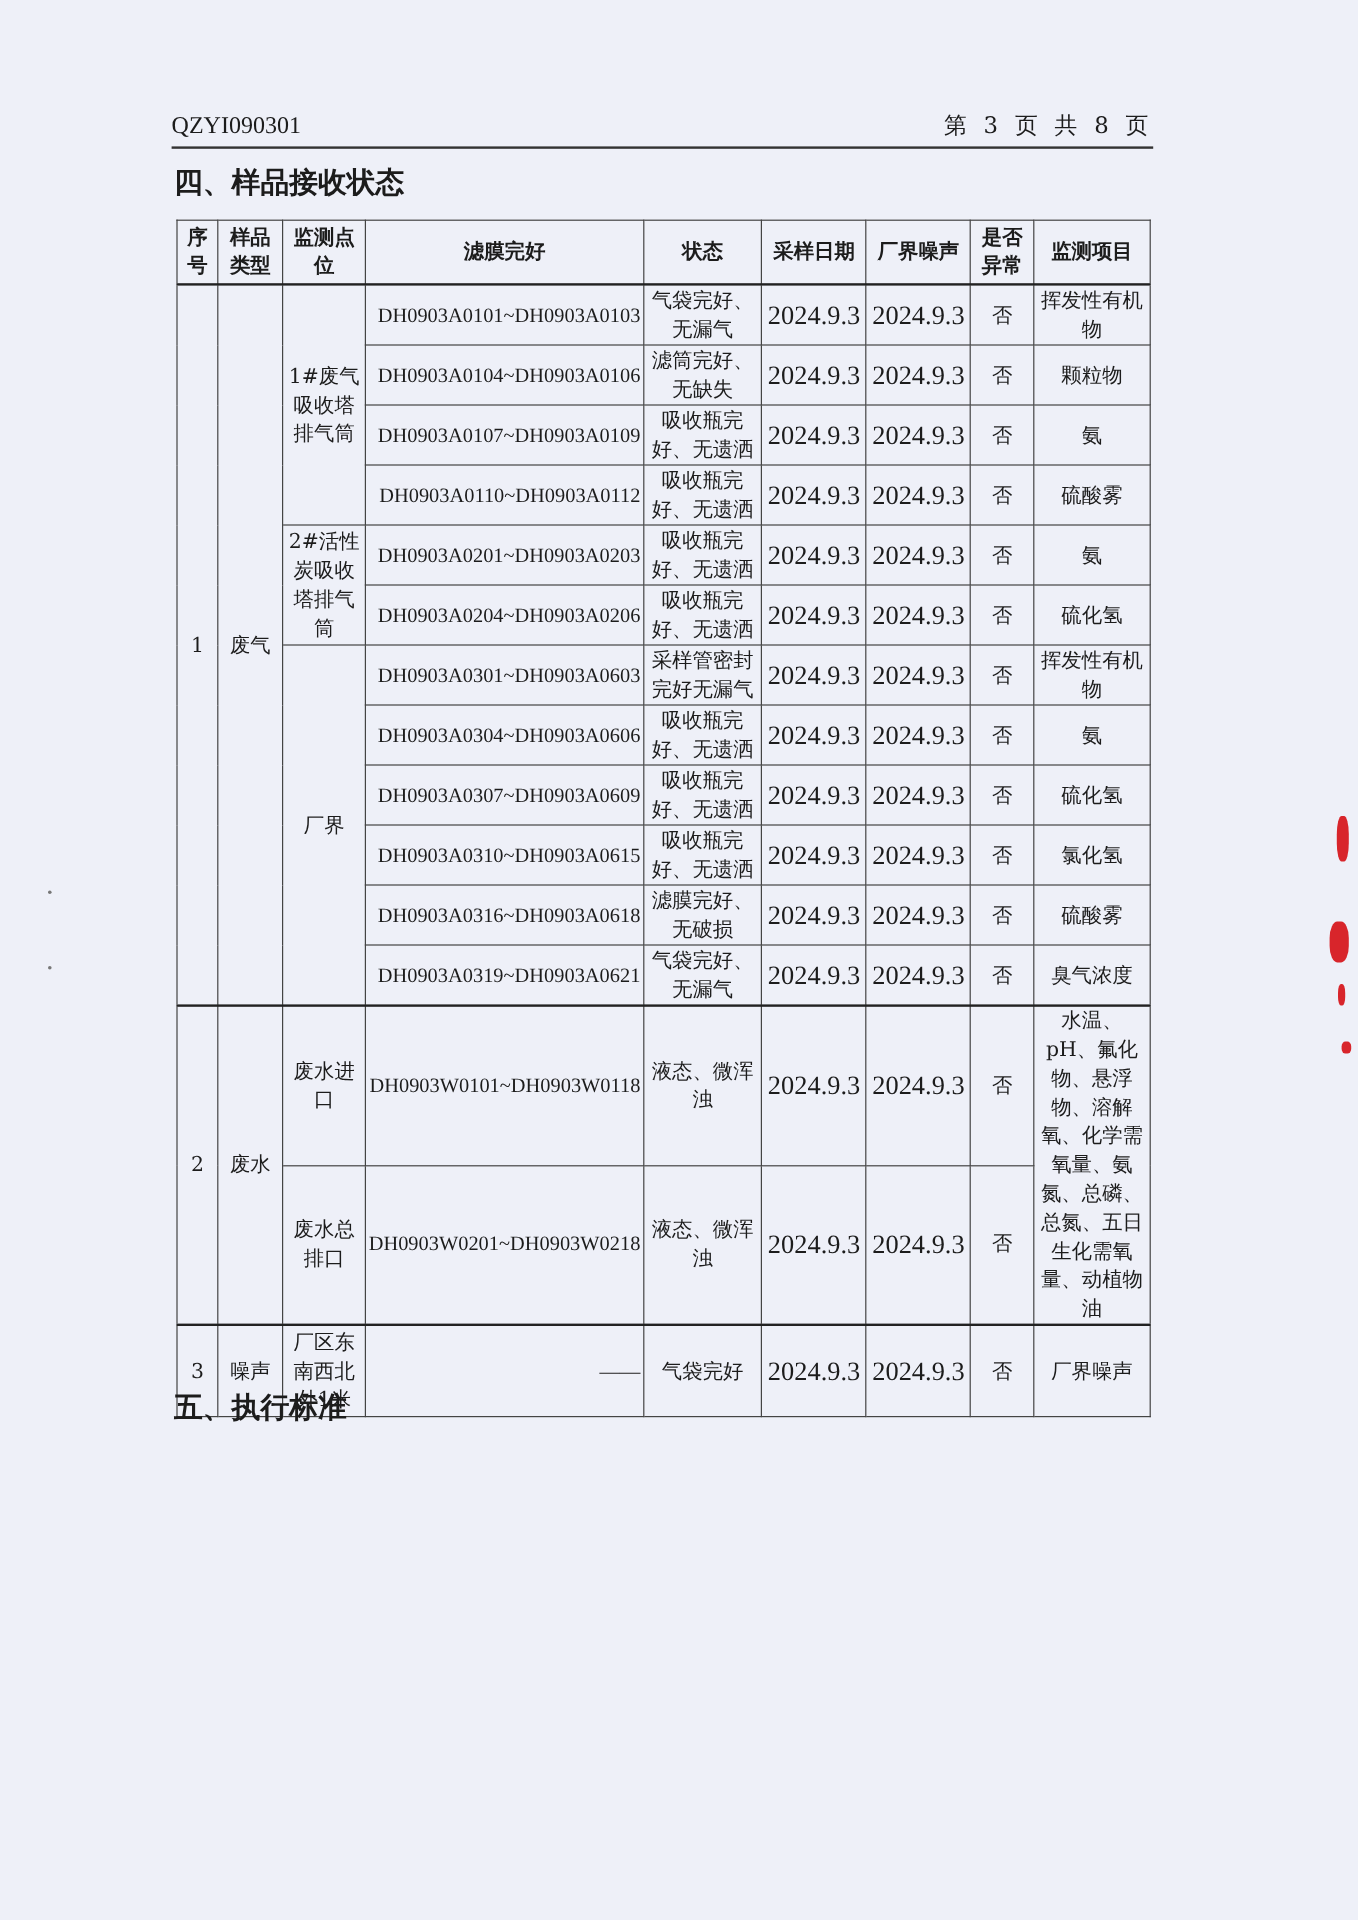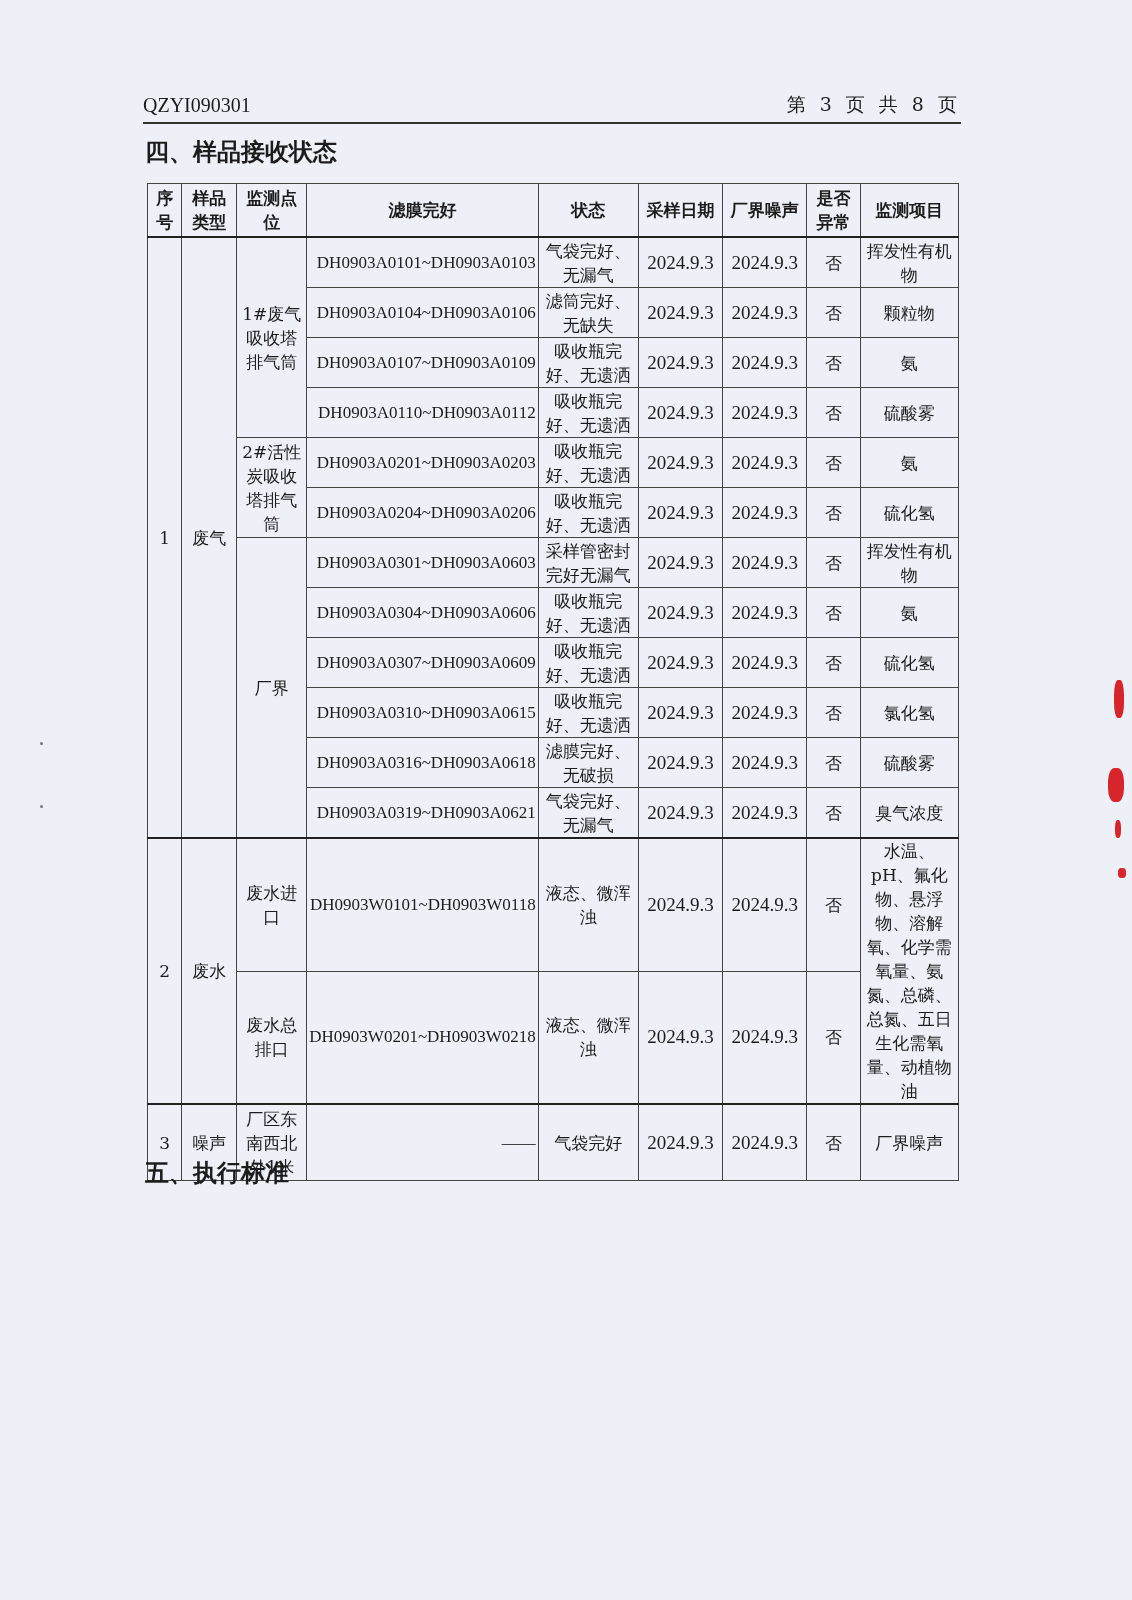--- a/index.html
+++ b/index.html
@@ -38,21 +38,21 @@
   }
   table.samples th, table.samples td {
     border: 1px solid #444;
     text-align: center; vertical-align: middle;
     padding: 0 2px;
     line-height: 24px;
   }
   table.samples th { font-weight: bold; font-family: "DejaVu Sans", sans-serif; font-size: 17px; height: 52px; }
   table.samples thead tr { border-bottom: 2px solid #222; }
   table.samples td.id { font-family: "Liberation Serif", serif; font-size: 17px; text-align: right; }
-  table.samples td.date { font-family: "Liberation Serif", serif; font-size: 19px; }
+  table.samples td.date { font-family: "Liberation Serif", serif; font-size: 22px; }
   table.samples tr.arow td { height: 49px; }
   table.samples tr.wrow td { height: 99px; margin-top: 48px; }
   table.samples tr.nrow td { height: 75px; }
   table.samples tr.grp-border { border-top: 2px solid #222; }
   .c-no { width: 34px; } .c-type { width: 62px; } .c-point { width: 80px; }
   .c-id { width: 148px; } .c-state { width: 118px; } .c-sdate { width: 84px; }
   .c-rdate { width: 84px; } .c-abn { width: 60px; } .c-item { width: 112px; }
   td.items-long { text-align: center; font-size: 17px; line-height: 25px; padding: 0 1px; }
   .para {
     position: absolute; left: 145px; width: 816px; top: 1200px;

